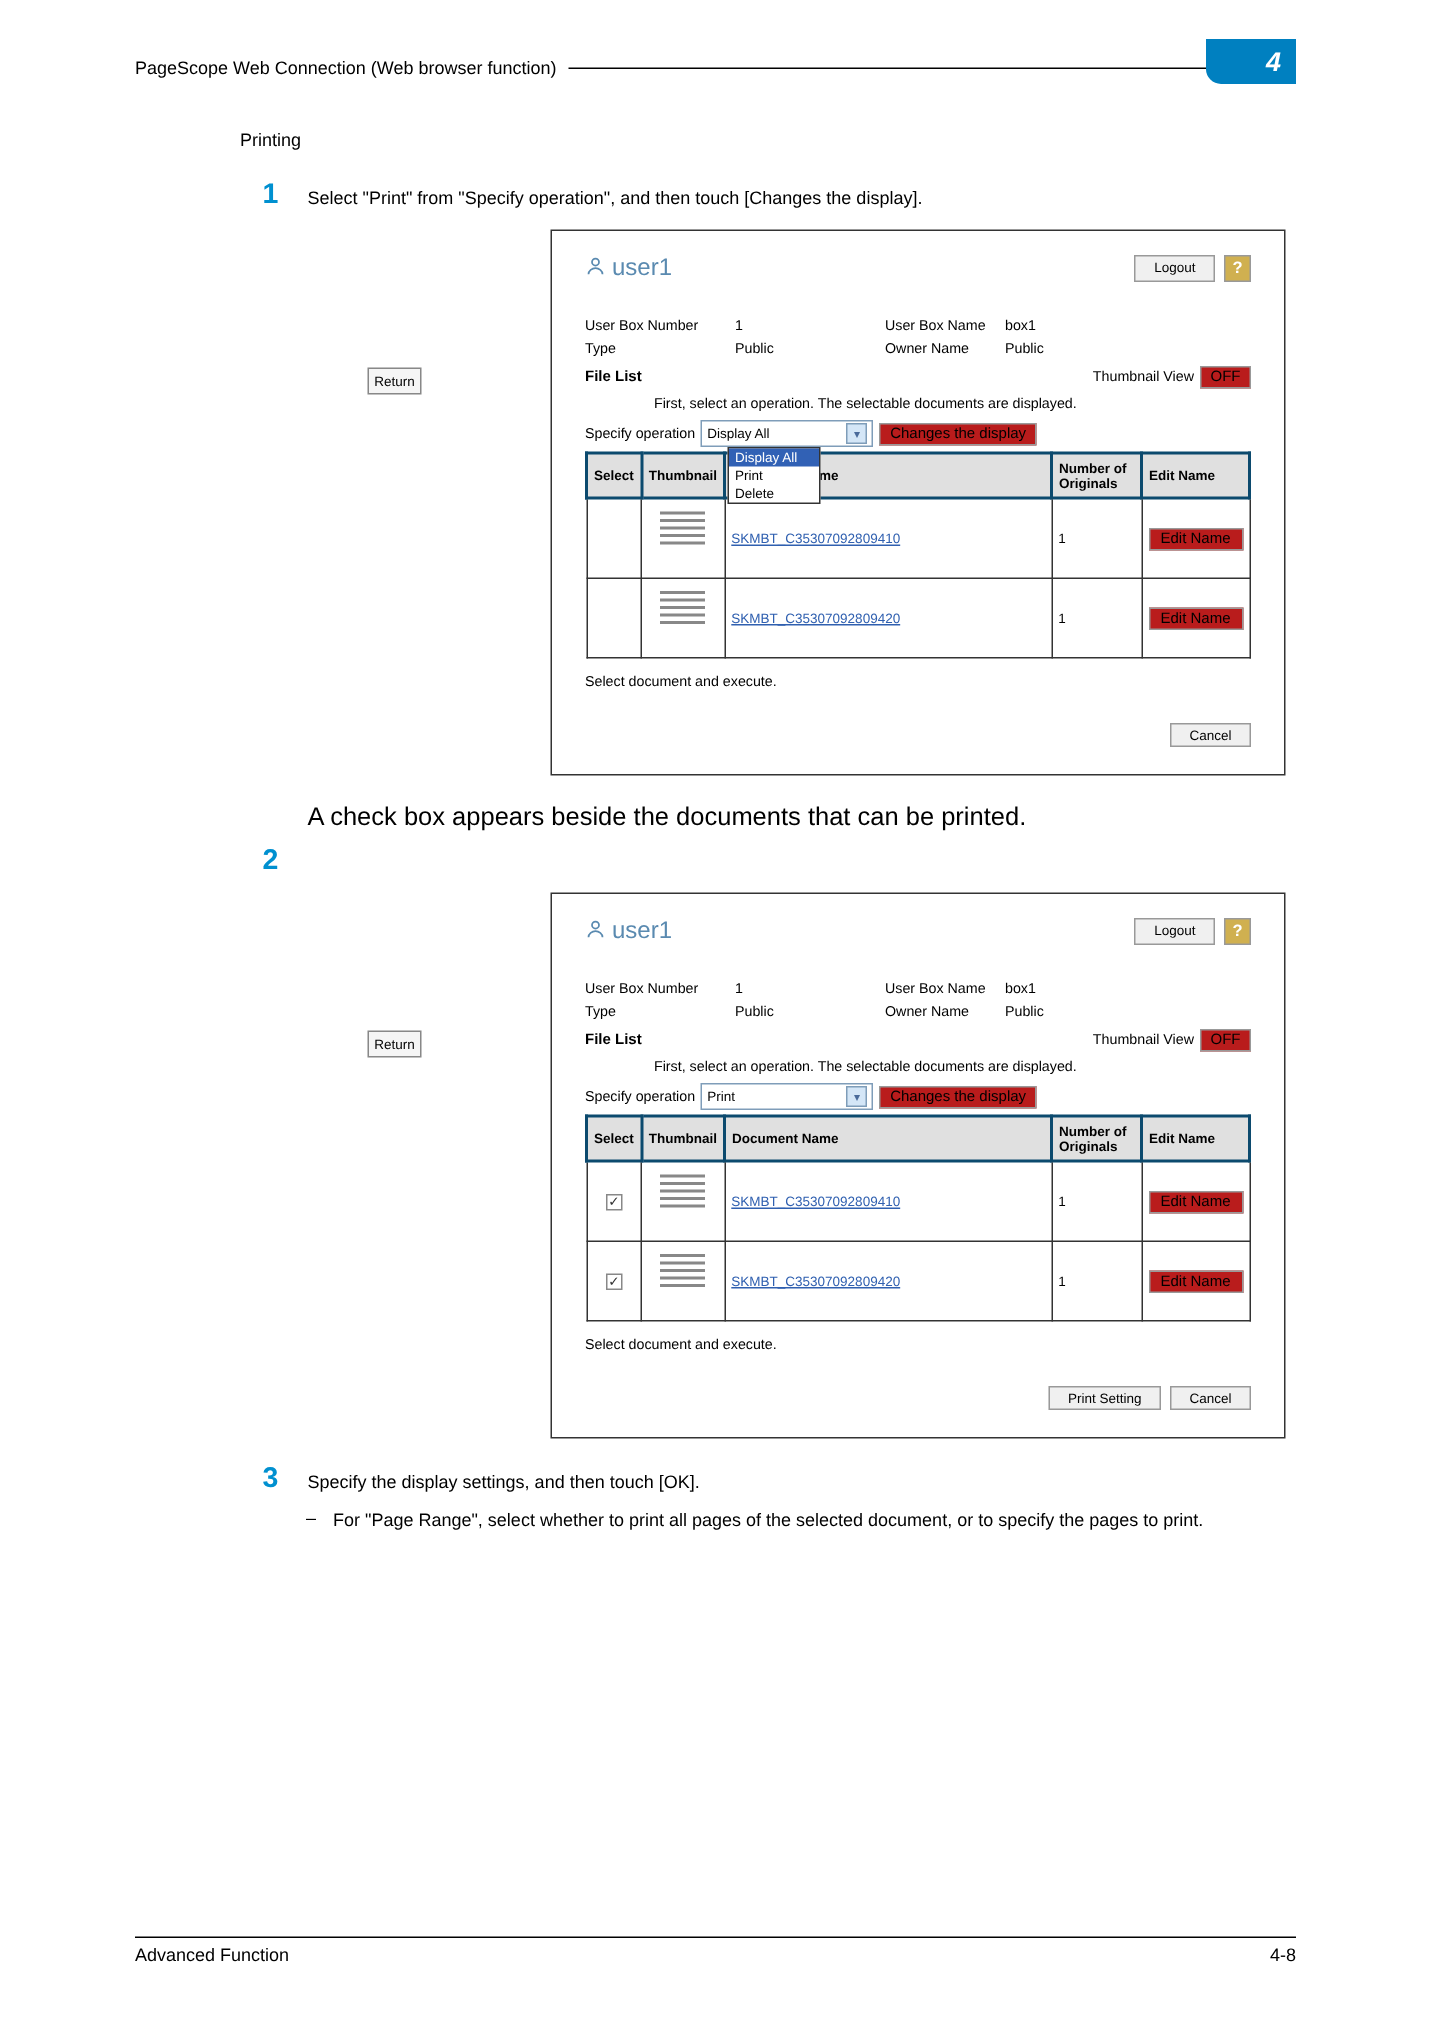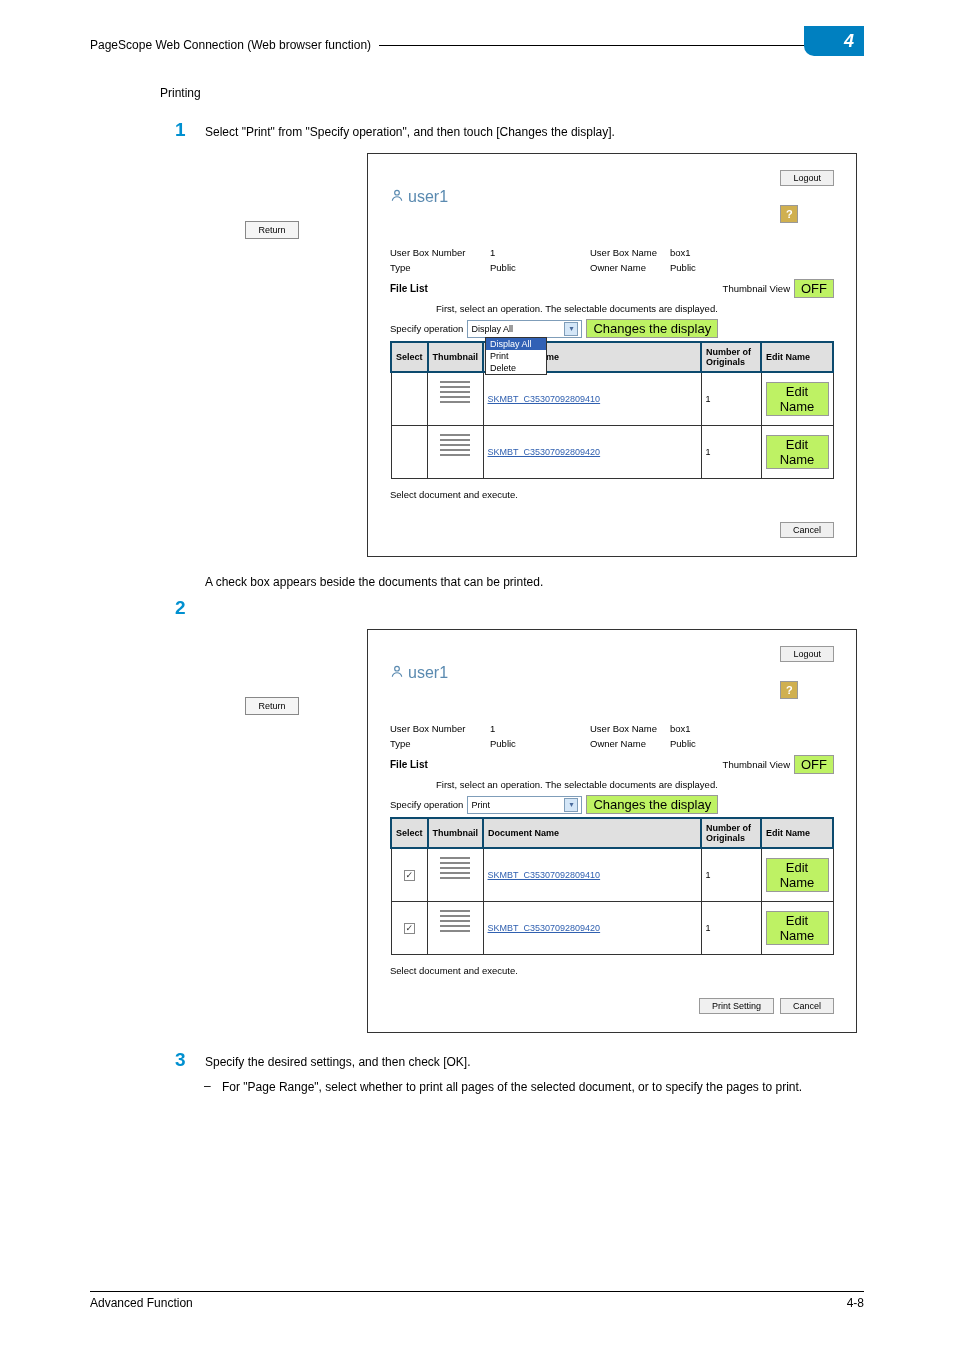--- a/index.html
+++ b/index.html
@@ -81,36 +81,36 @@
       margin-top: 4px;
     }
     .sub-dash {
       width: 18px;
     }
     .sub-text {
       font-size: 12px;
       line-height: 17px;
     }
     .para {
-      font-size: 12px;
+      font-size: 17px;
       margin-left: 45px;
       margin-top: 10px;
       margin-bottom: 10px;
     }
     .shot-wrap {
       margin-left: 85px;
       margin-top: 12px;
       margin-bottom: 18px;
       position: relative;
     }
     .return-btn {
       position: absolute;
       left: 0;
-      top: 68px;
-      width: 54px;
+      top: 92px;
+      width: 36px;
       height: 18px;
       background: #f5f5f5;
       border: 1px solid #888;
       font-size: 9px;
       display: flex;
       align-items: center;
       justify-content: center;
     }
     .shot {
       width: 490px;
@@ -126,22 +126,21 @@
       margin-bottom: 24px;
     }
     .shot-user {
       display: flex;
       gap: 4px;
       color: #5a8ab0;
       font-size: 16px;
     }
     .shot-top-btns {
       display: flex;
-      gap: 19px;
-      flex-direction: column;
+      gap: 6px;
     }
     .btn {
       background: #f0f0f0;
       border: 1px solid #999;
       font-size: 9px;
       padding: 2px 12px;
       cursor: pointer;
     }
     .help-btn {
       width: 18px;
@@ -166,23 +165,23 @@
     .info-row .lbl2 { width: 80px; }
     .file-list-hdr {
       display: flex;
       align-items: center;
       justify-content: space-between;
       margin-top: 6px;
     }
     .file-list-hdr .bold { font-weight: bold; font-size: 10px; }
     .tv { display: flex; align-items: center; gap: 4px; font-size: 9.5px; }
     .btn-sm {
-      background: #bef264;
+      background: #b91c1c;
       border: 1px solid #999;
-      font-size: 13px;
+      font-size: 10px;
       padding: 1px 6px;
     }
     .hint { font-size: 9.5px; margin-top: 5px; padding-left: 46px; }
     .spec-row {
       display: flex;
       align-items: center;
       gap: 4px;
       font-size: 9.5px;
       margin-top: 5px;
       position: relative;
@@ -521,21 +520,21 @@
       <div class="exec-text">Select document and execute.</div>
       <div class="bottom-row">
         <div class="btn">Print Setting</div>
         <div class="btn">Cancel</div>
       </div>
     </div>
   </div>
 
   <div class="step" style="margin-top:18px;">
     <div class="step-num">3</div>
-    <div class="step-text">Specify the desired settings, and then check [OK].</div>
+    <div class="step-text">Specify the display settings, and then touch [OK].</div>
   </div>
   <div class="sub-step">
     <div class="sub-dash">–</div>
     <div class="sub-text">For "Page Range", select whether to print all pages of the selected document, or to specify the pages to print.</div>
   </div>
 </div>
 
 <div class="footer-line"></div>
 <div class="footer">
   <span>Advanced Function</span>

